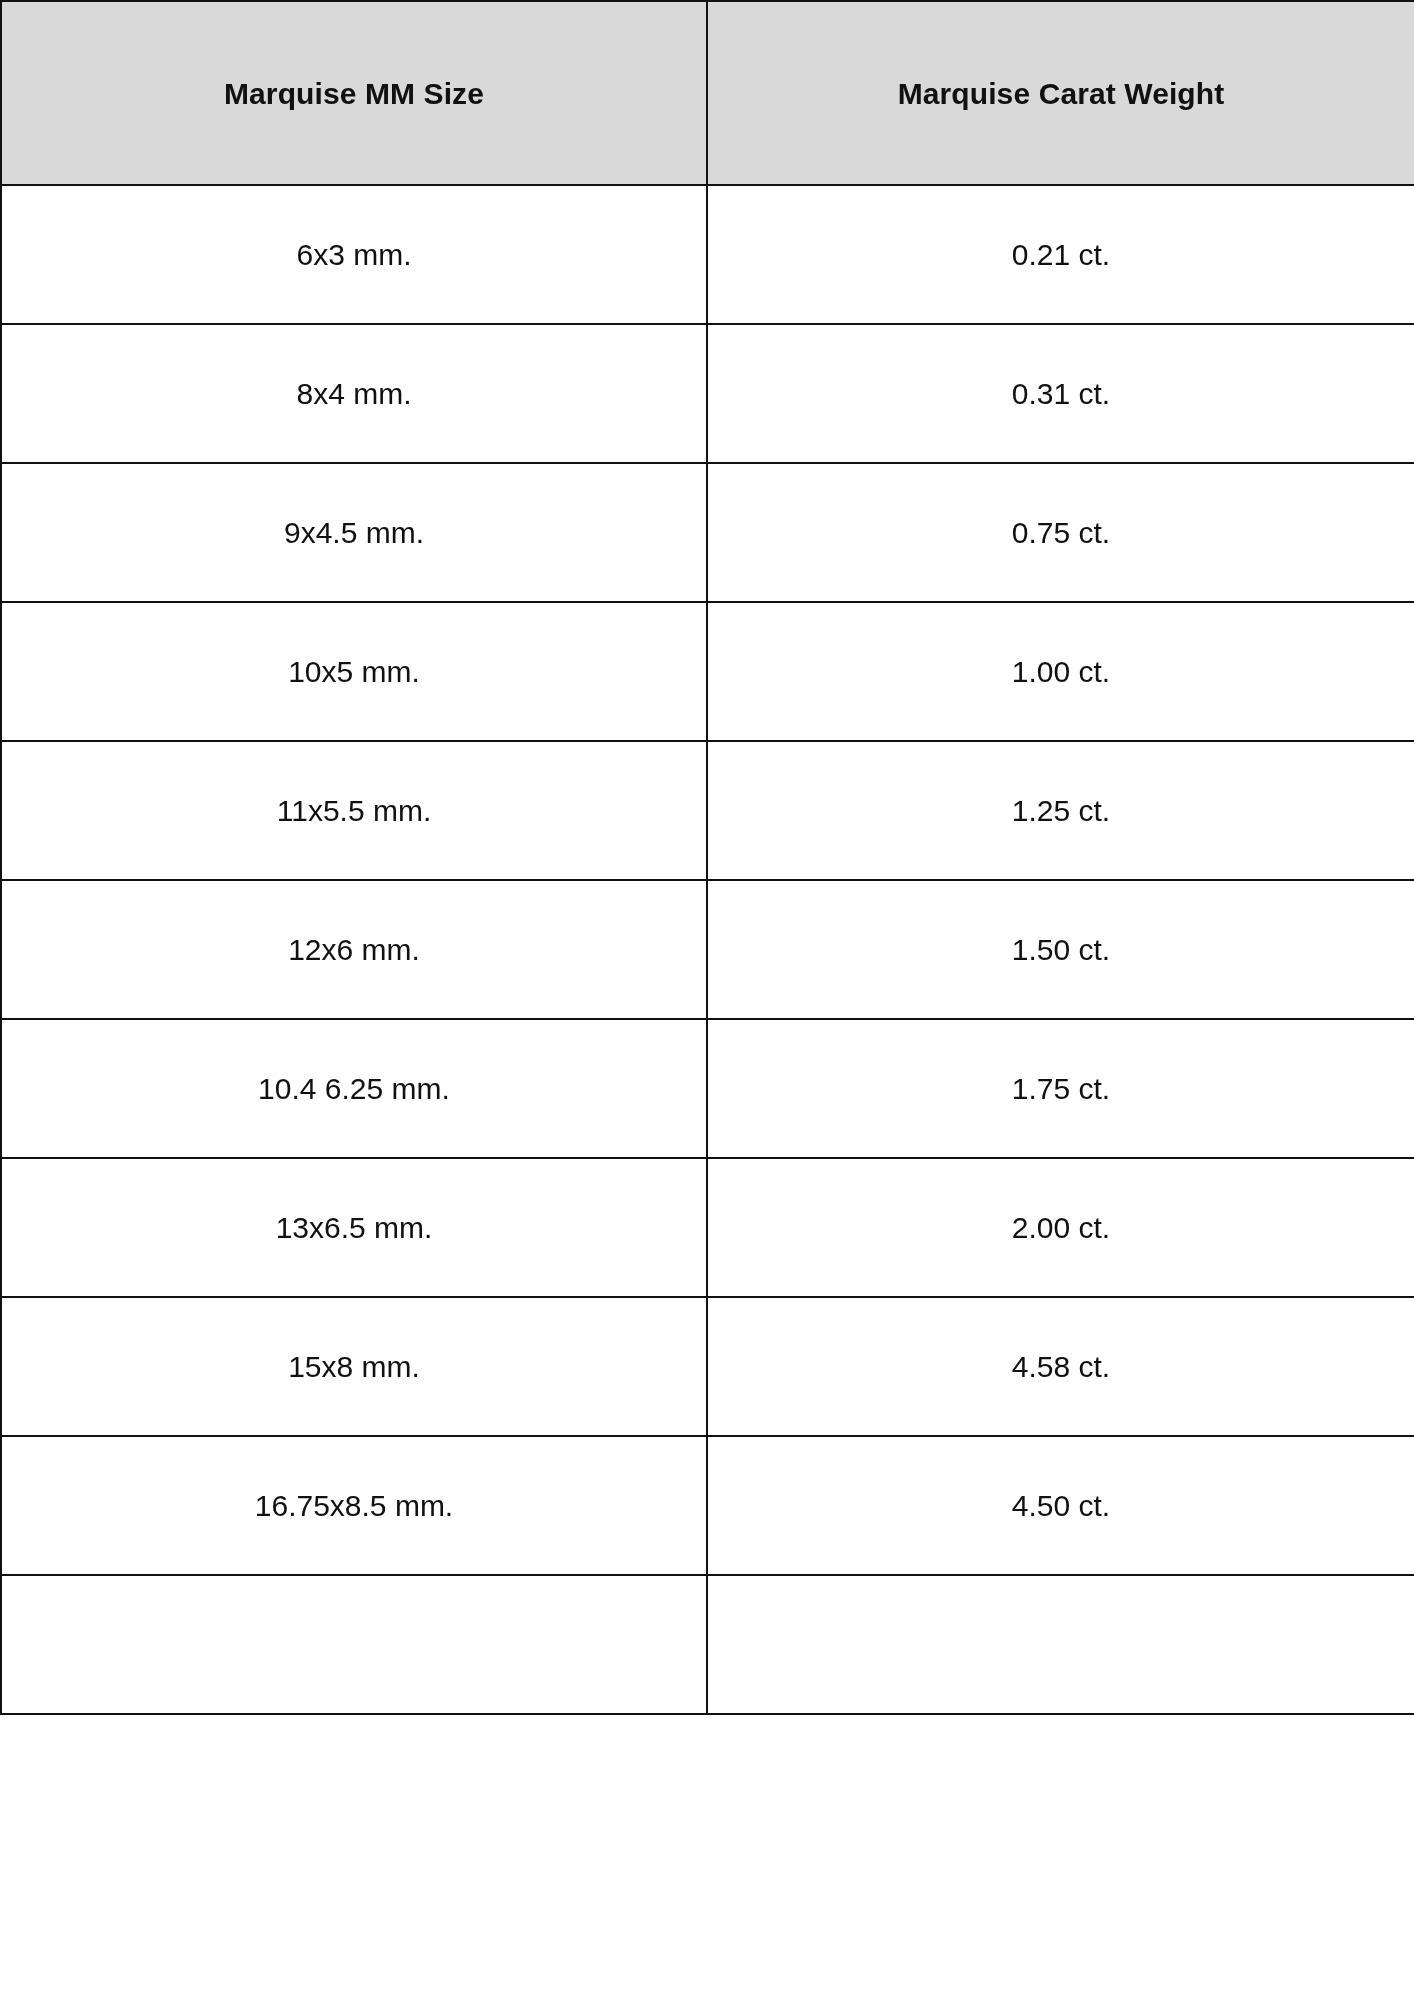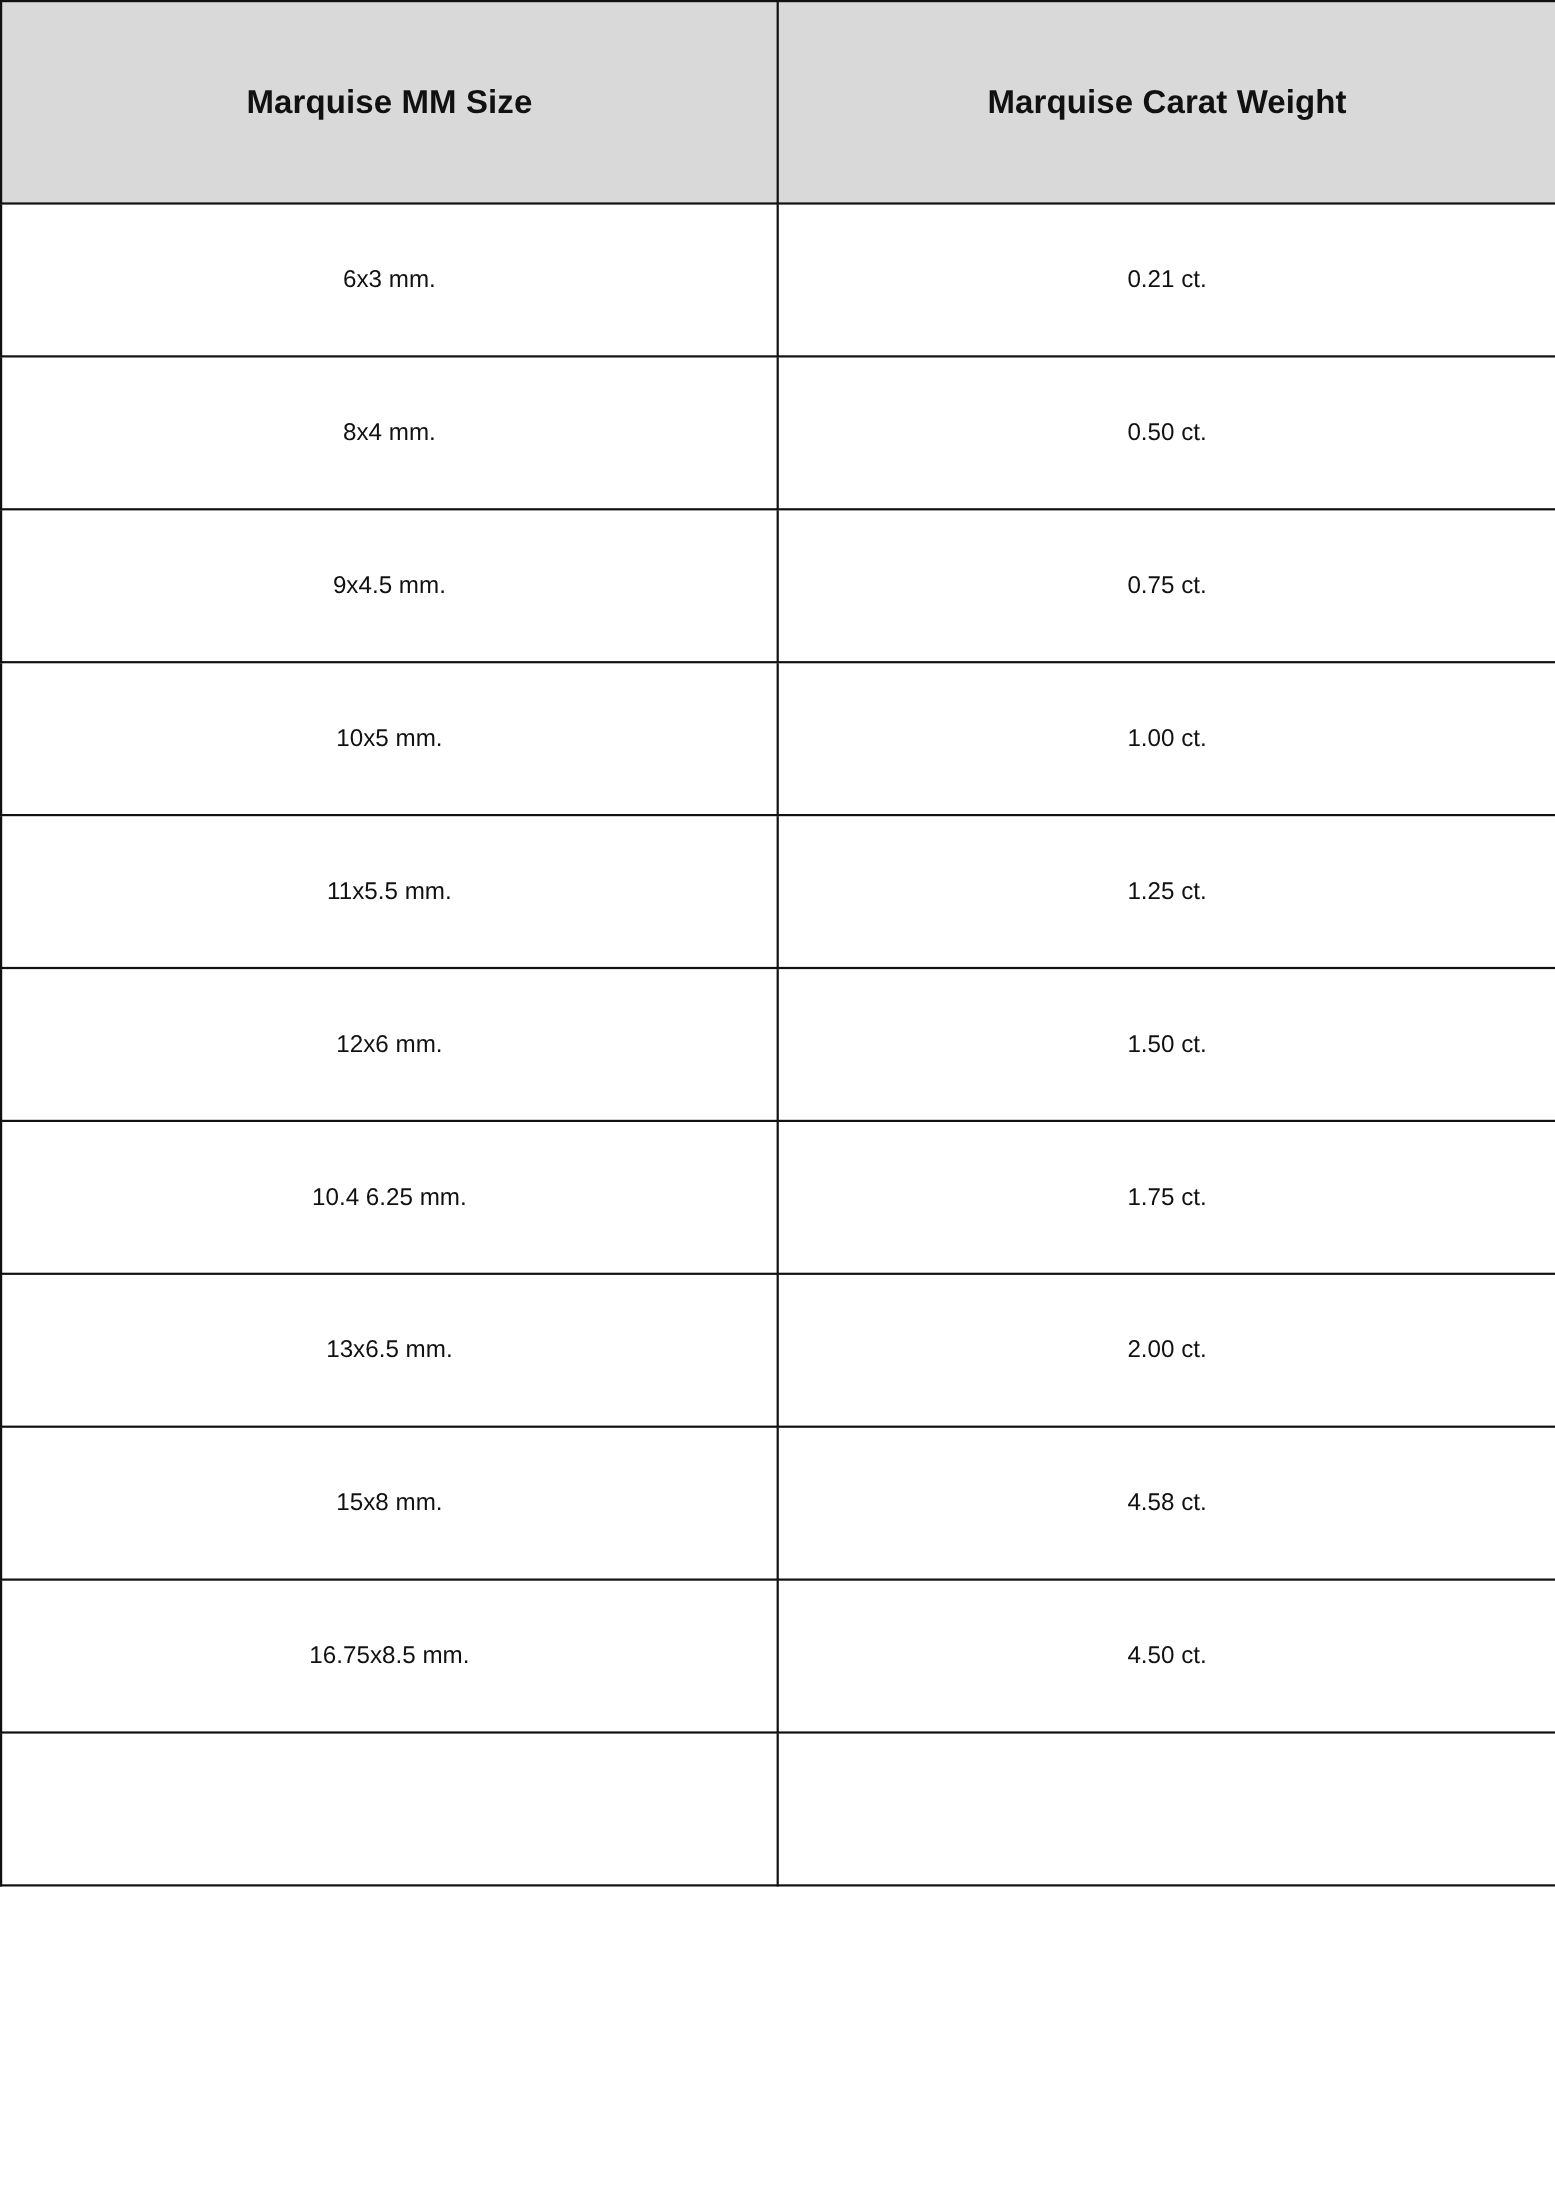--- a/index.html
+++ b/index.html
@@ -35,21 +35,21 @@
   .size-table thead th {
     background: #d9d9d9;
     height: 182px;
     font-size: 30px;
     font-weight: 700;
     letter-spacing: 0.1px;
   }
   .size-table tbody td {
     background: #ffffff;
     height: 137px;
-    font-size: 22px;
+    font-size: 30px;
     font-weight: 400;
   }
   .cell-inner {
     display: block;
     line-height: 1.1;
   }
 </style>
 </head>
 <body>
 
@@ -75,21 +75,21 @@
         </td>
         <td>
           <span class="cell-inner">0.21 ct.</span>
         </td>
       </tr>
       <tr>
         <td>
           <span class="cell-inner">8x4 mm.</span>
         </td>
         <td>
-          <span class="cell-inner">0.50 ct.</span>
+          <span class="cell-inner">0.31 ct.</span>
         </td>
       </tr>
       <tr>
         <td>
           <span class="cell-inner">9x4.5 mm.</span>
         </td>
         <td>
           <span class="cell-inner">0.75 ct.</span>
         </td>
       </tr>

